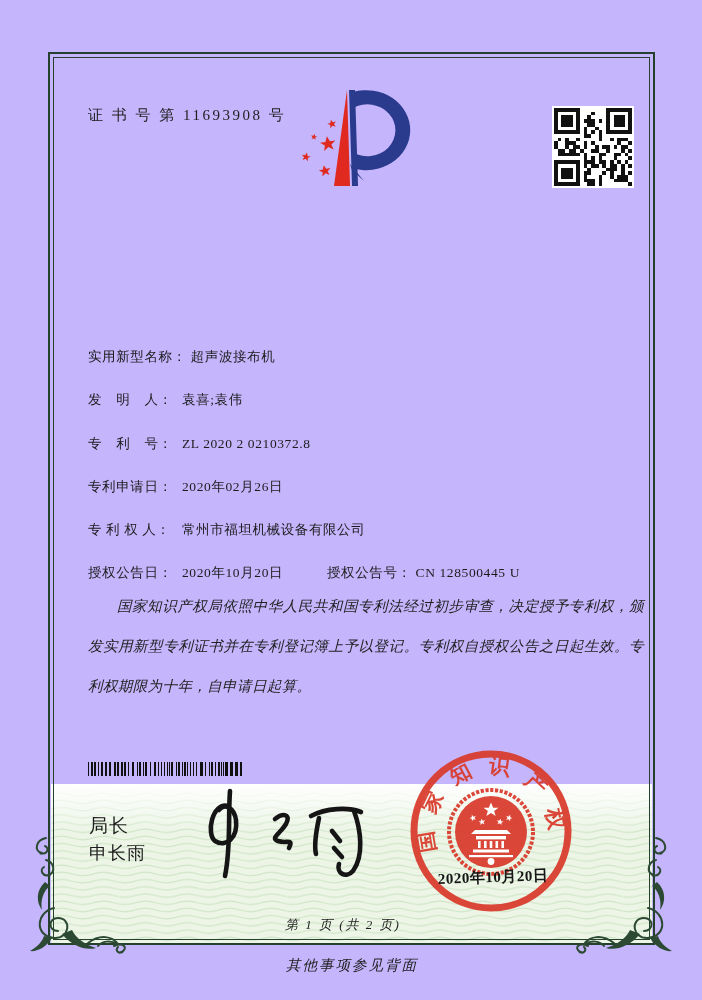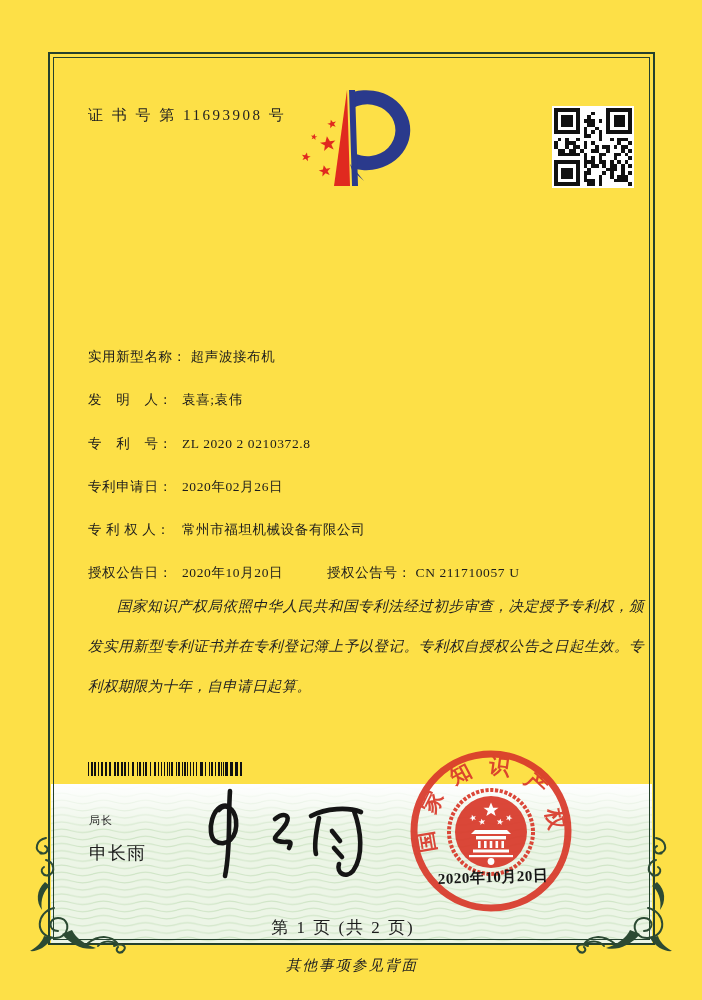--- a/index.html
+++ b/index.html
@@ -1,17 +1,17 @@
 <!DOCTYPE html>
 <html><head>
 <meta charset="utf-8">
 <style>
   html,body{margin:0;padding:0;background:#ffffff;}
   .cert{
-    position:relative; width:702px; height:1000px; background:#fde047;
+    position:relative; width:702px; height:1000px; background:#c4b5fd;
     font-family:"Liberation Serif","DejaVu Serif",serif; color:#1c1c1c; overflow:hidden;
   }
   
   .frame-outer{
     position:absolute; left:48px; top:52px; width:607px; height:893px;
     border:2.5px solid #25412d; box-sizing:border-box; z-index:3; pointer-events:none;
   }
   .frame-inner{
     position:absolute; left:3px; top:3px; right:3px; bottom:3px;
     border:1px solid #25412d;
@@ -40,32 +40,32 @@
   .flabel{ display:inline-block; min-width:90px;margin-top:48px; }
   .fvalue{ }
   .fpair2{ position:absolute; left:239px; top:0; }
   .paras{ position:absolute; left:88px; top:586px; width:556px; z-index:4; }
   .paras p{
     margin:0; font-size:14.5px; font-style:italic; line-height:40px;
     text-indent:2em; text-align:justify; color:#222; letter-spacing:0.4px;
   }
   
   .barcode{ position:absolute; left:88px; top:762px; z-index:4; }
-  .director-title{ position:absolute; left:89px; top:813px; font-size:11px; letter-spacing:1px; z-index:5; }
+  .director-title{ position:absolute; left:89px; top:813px; font-size:19px; letter-spacing:1px; z-index:5; }
   .director-name{ position:absolute; left:89px; top:841px; font-size:18px; letter-spacing:1px; z-index:5; }
   .signature{ position:absolute; left:198px; top:786px; z-index:6; }
   .seal{ position:absolute; left:406px; top:746px; z-index:5; opacity:0.93; }
   .seal-date{
     position:absolute; left:413px; top:868px; width:160px; text-align:center;
     font-size:15px; font-weight:bold; color:#161616; letter-spacing:0.5px;
     transform:rotate(-2deg); z-index:6;
   }
   .page-num{
     position:absolute; left:48px; top:916px; width:590px; text-align:center;
-    font-size:17px; letter-spacing:2px; z-index:4;
+    font-size:13px; letter-spacing:2px; z-index:4;font-style:italic;
   }
   .back-note{
     position:absolute; left:12px; top:956px; width:680px; text-align:center;
     font-size:14.5px; font-style:italic; letter-spacing:2px; color:#222; z-index:4;
   }
   
   .flourish{ position:absolute; z-index:4; }
   .flourish.left{ left:28px; top:834px; }
   .flourish.right{ left:574px; top:834px; transform:scaleX(-1); }
   
@@ -392,21 +392,21 @@
     </div>
     <div class="frow">
       <span class="flabel">专 利 权 人：</span>
       <span class="fvalue">常州市福坦机械设备有限公司</span>
     </div>
     <div class="frow">
       <span class="flabel">授权公告日：</span>
       <span class="fvalue">2020年10月20日</span>
       <span class="fpair2">
         <span class="flabel" style="min-width:0">授权公告号：</span>
-        <span class="fvalue">CN 211710057 U</span>
+        <span class="fvalue">CN 128500445 U</span>
       </span>
     </div>
   </div>
 
   <div class="paras">
     <p>国家知识产权局依照中华人民共和国专利法经过初步审查，决定授予专利权，颁发实用新型专利证书并在专利登记簿上予以登记。专利权自授权公告之日起生效。专利权期限为十年，自申请日起算。</p>
   </div>
 
   <svg class="barcode" width="158" height="14">
     <g id="barcode-bars" fill="#111111">

